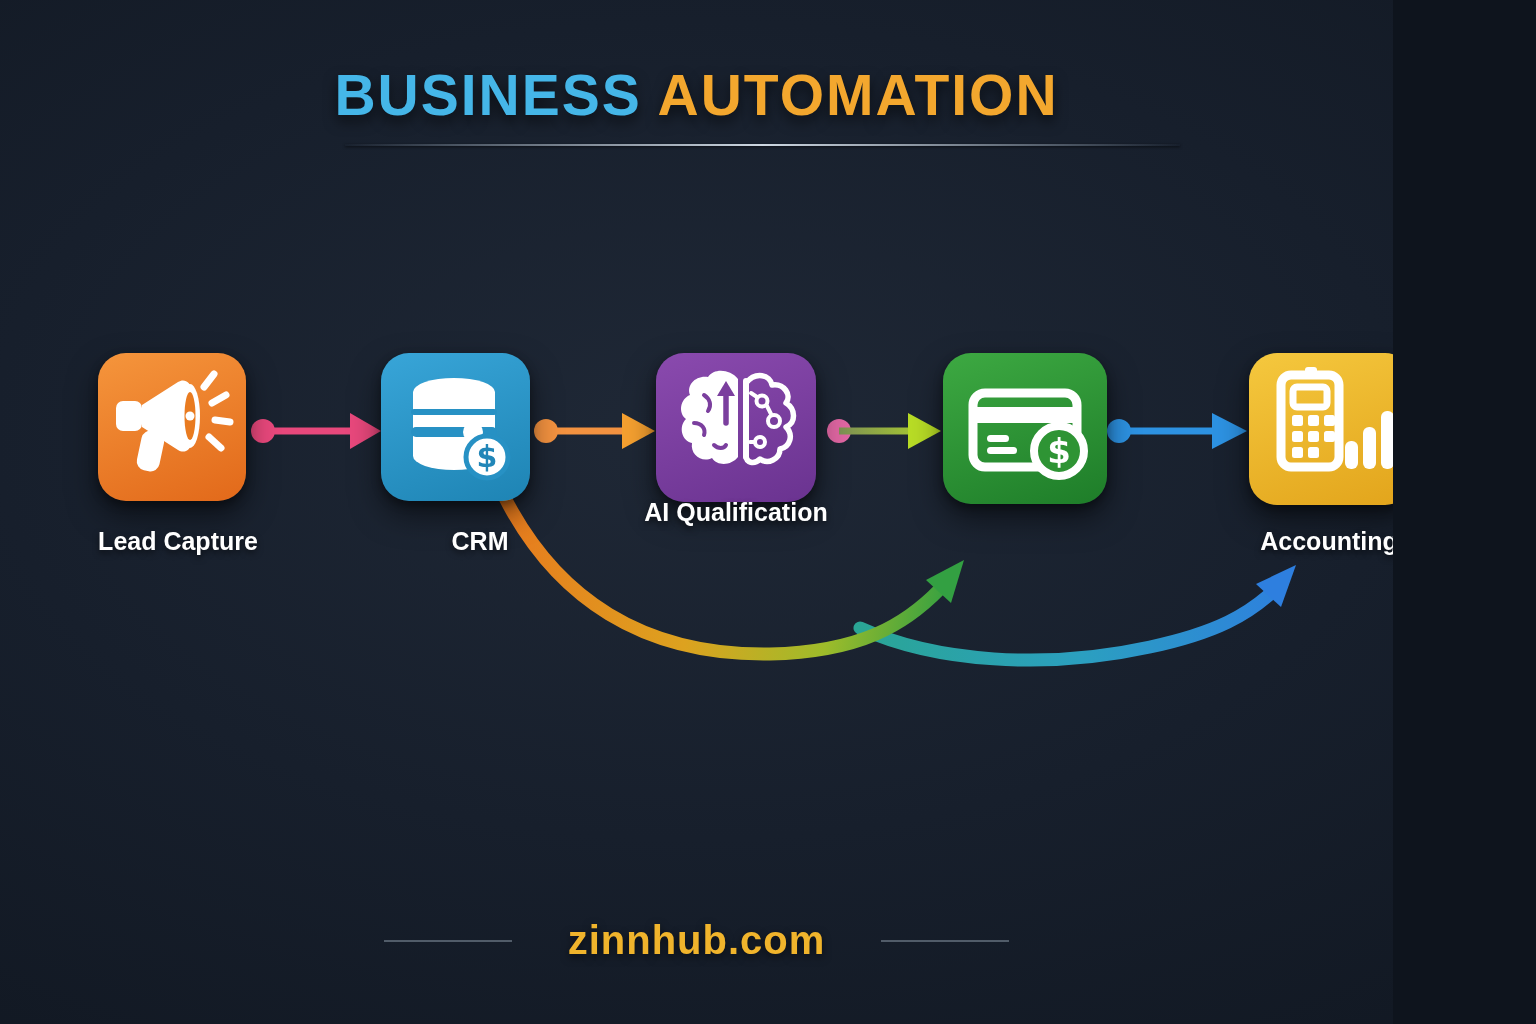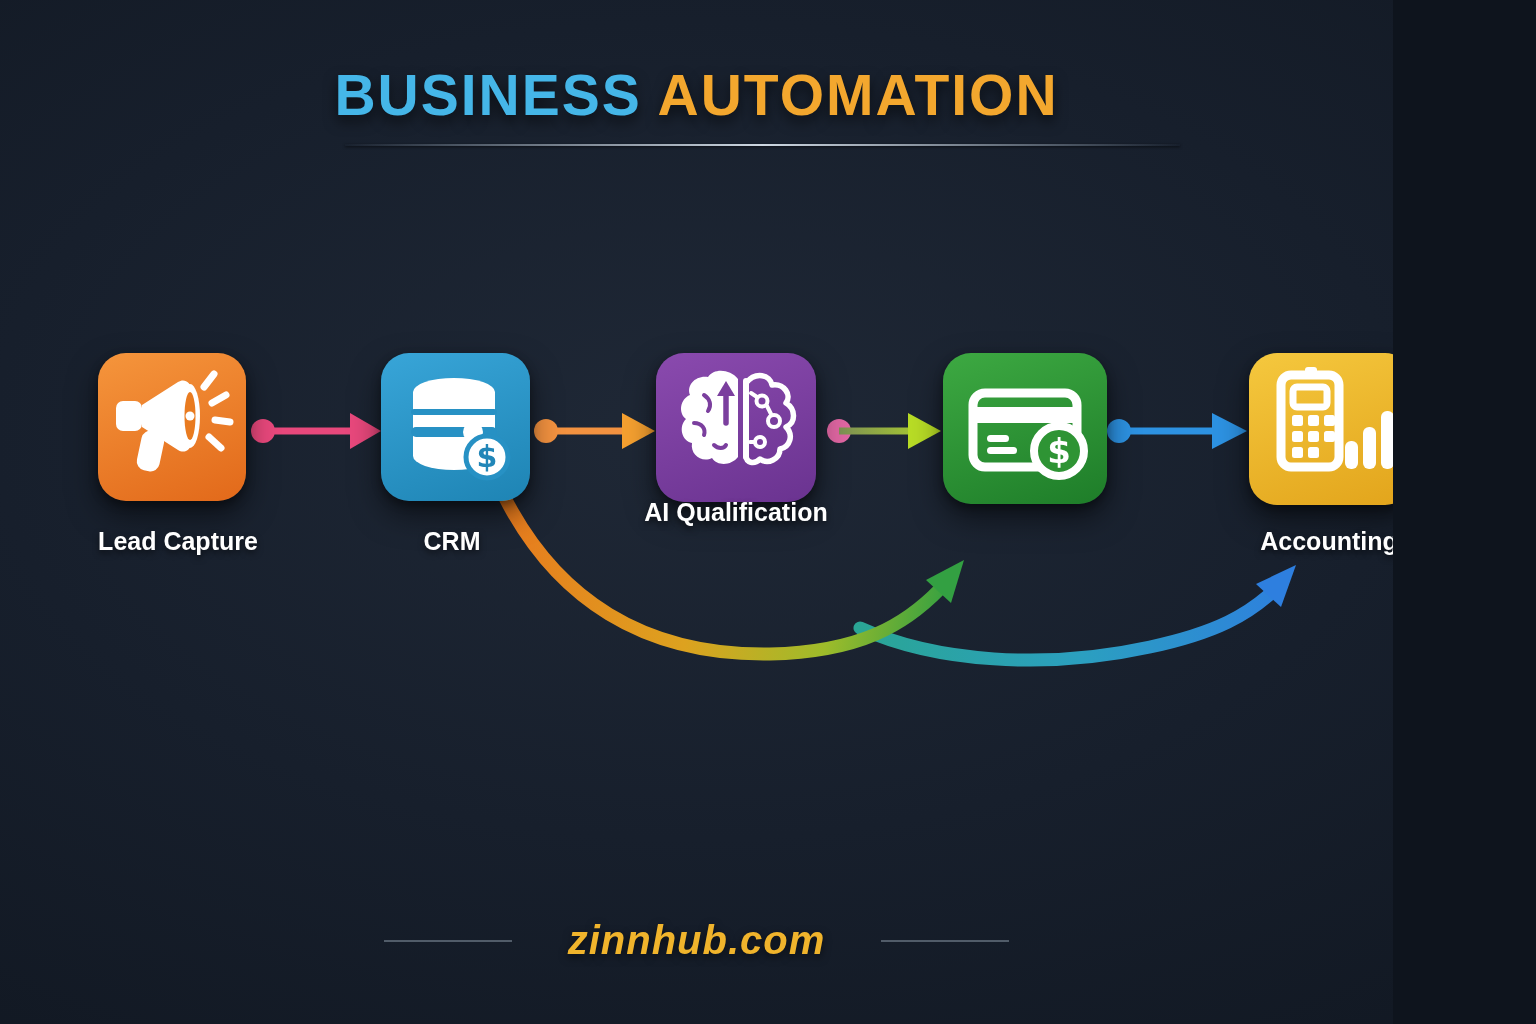--- a/index.html
+++ b/index.html
@@ -32,21 +32,21 @@
   .node-label{
     position:absolute;z-index:3;transform:translateX(-50%);
     color:#ffffff;font-size:25px;font-weight:700;white-space:nowrap;
     text-shadow:0 3px 6px rgba(0,0,0,0.55);
   }
   
   .connector-layer{position:absolute;inset:0;z-index:1;}
   
   .footer{
     position:absolute;top:918px;left:0;width:100%;
-    display:flex;align-items:center;justify-content:center;gap:56px;z-index:2;font-style:italic;
+    display:flex;align-items:center;justify-content:center;gap:56px;z-index:2;
   }
   .footer-dash{width:128px;height:2px;background:rgba(155,170,185,0.45);}
   .footer-text{
     color:#f0b42c;font-size:40px;font-weight:700;letter-spacing:1px;
     text-shadow:0 3px 8px rgba(0,0,0,0.55);white-space:nowrap;
   }
 </style>
 </head>
 <body>
 
@@ -138,21 +138,21 @@
       <ellipse cx="73" cy="39" rx="41" ry="14" fill="#ffffff"></ellipse>
       <rect x="32" y="39" width="82" height="64" fill="#ffffff"></rect>
       <ellipse cx="73" cy="103" rx="41" ry="14" fill="#ffffff"></ellipse>
       <rect x="30" y="56" width="86" height="6" rx="3" fill="#2791c4"></rect>
       <rect x="30" y="74" width="86" height="10" rx="5" fill="#2791c4"></rect>
       <circle cx="92" cy="79" r="10" fill="#ffffff"></circle>
       <circle cx="106" cy="104" r="21" fill="#ffffff" stroke="#2791c4" stroke-width="5"></circle>
       <text x="106" y="114" font-size="30" font-weight="bold" fill="#2186b8" text-anchor="middle" font-family="DejaVu Sans, sans-serif">$</text>
     </svg>
   </div>
-  <div class="node-label" style="left:452px;top:527px">CRM</div>
+  <div class="node-label" style="left:480px;top:527px">CRM</div>
 
   <div class="node" style="left:656px;top:353px;width:160px;height:149px;background:linear-gradient(160deg,#8a4aae,#6a3390);">
     <svg viewBox="0 0 160 149">
       <path fill="#ffffff" d="M82 26 C74 16 58 15 52 24 C40 22 30 32 34 42 C24 46 22 60 30 66
                C22 74 26 88 36 90 C34 102 46 110 56 105 C62 114 76 112 82 104 Z"></path>
       <g stroke="#7b3f9e" stroke-width="4" fill="none" stroke-linecap="round">
         <path d="M48 42 C54 46 56 52 52 58"></path>
         <path d="M38 70 C46 70 50 76 48 82"></path>
         <path d="M58 92 C62 96 68 96 70 92"></path>
       </g>

